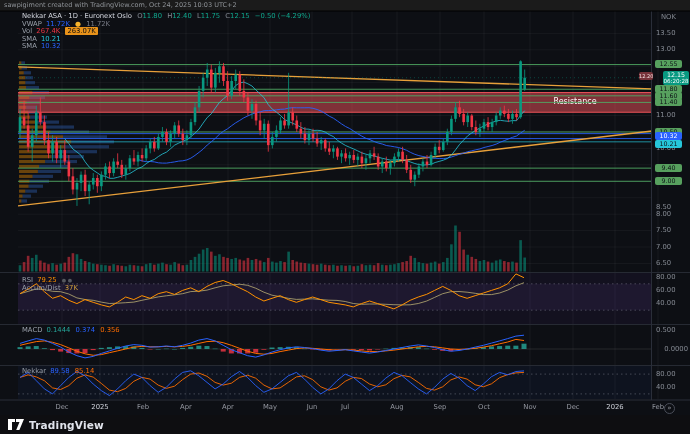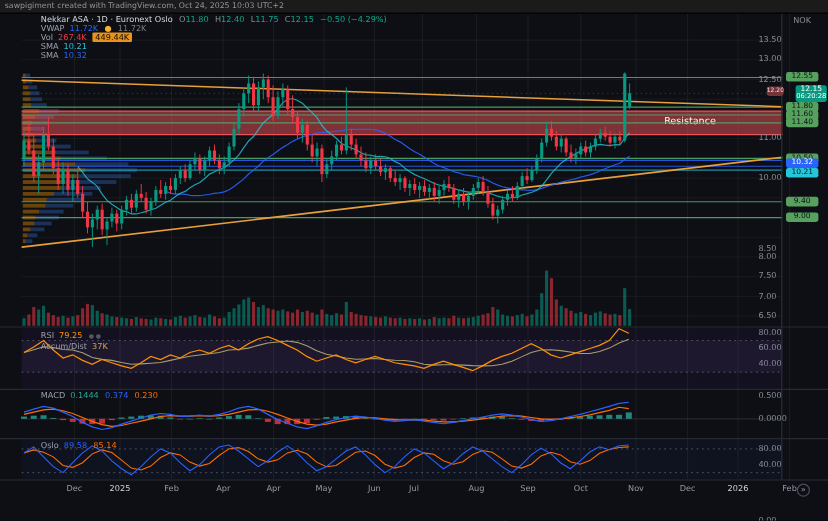--- a/index.html
+++ b/index.html
@@ -1,27 +1,27 @@
 <!DOCTYPE html>
 <html><head>
 <meta charset="utf-8">
 <style>
   * { box-sizing: border-box; margin:0; padding:0; }
   body { background:#000; font-family:"DejaVu Sans", sans-serif; }
   #app { position:relative; width:690px; height:434px; background:#0d0f14; overflow:hidden; }
   #attribution-bar { position:absolute; left:0; top:0; width:690px; height:11px; background:#1b1b1b;
     color:#8f9398; font-size:6.5px; line-height:11px; padding-left:4px; white-space:nowrap; }
   #chart-svg { position:absolute; left:0; top:0; }
-  .legend { position:absolute; font-size:6.8px; line-height:7.6px; white-space:nowrap; color:#9aa0aa; z-index:5;margin-left:12px; }
+  .legend { position:absolute; font-size:6.8px; line-height:7.6px; white-space:nowrap; color:#9aa0aa; z-index:5; }
   .legend .t { color:#d5d8e0; }
   .legend .lbl { color:#9aa0aa; margin-right:2px; }
   .legend span { margin-right:3px; }
   .badge-hl { background:#e8921a; color:#0c0c0c; padding:0 2px; border-radius:1px; }
   #price-axis-layer, #overlay-layer { position:absolute; left:0; top:0; width:690px; height:434px; pointer-events:none; z-index:6; }
-  .ptick { position:absolute; left:632px; width:32px; color:#868b94; font-size:6.8px; }
+  .ptick { position:absolute; left:656px; width:32px; color:#868b94; font-size:6.8px; }
   .pbadge { position:absolute; font-size:6.3px; text-align:center; border-radius:2px; line-height:8px; height:8px; }
   .pbadge.main { line-height:7px; }
   .pbadge .sub { font-size:5.6px; display:block; line-height:6px; }
   .ttick { position:absolute; top:403px; width:30px; text-align:center; color:#9598a1; font-size:6.8px; }
   .ttick.major { color:#d1d4dc; }
   #nok-label { position:absolute; left:661px; top:13px; color:#868b94; font-size:6.8px; z-index:6; }
   #scroll-right-button { position:absolute; left:664px; top:403px; width:11px; height:11px; border:1px solid #4a4e59;
     border-radius:50%; color:#9598a1; font-size:7px; line-height:9px; text-align:center; z-index:7; }
   #footer-bar { position:absolute; left:0; top:415px; width:690px; height:19px; background:#0e0e11; display:flex;
     align-items:center; z-index:8; }
@@ -617,21 +617,21 @@
     </div>
     <div>
       <span class="lbl">VWAP</span>
       <span style="color:#2962ff">11.72K</span>
       <span style="color:#f7b32b">●</span>
       <span style="color:#787b86">11.72K</span>
     </div>
     <div>
       <span class="lbl">Vol</span>
       <span style="color:#f23645">267.4K</span>
-      <span class="badge-hl">449.44K</span>
+      <span class="badge-hl">263.07K</span>
     </div>
     <div>
       <span class="lbl">SMA</span>
       <span style="color:#26c6da">10.21</span>
     </div>
     <div>
       <span class="lbl">SMA</span>
       <span style="color:#2962ff">10.32</span>
     </div>
   </div>
@@ -645,25 +645,25 @@
     <div>
       <span class="lbl">Accum/Dist</span>
       <span style="color:#d1a03c">37K</span>
     </div>
   </div>
 
   <div class="legend" style="left:22px;top:327px;">
     <span class="lbl">MACD</span>
     <span style="color:#26a69a">0.1444</span>
     <span style="color:#2962ff">0.374</span>
-    <span style="color:#ff6d00">0.230</span>
+    <span style="color:#ff6d00">0.356</span>
   </div>
 
   <div class="legend" style="left:22px;top:368px;">
-    <span class="lbl">Oslo</span>
+    <span class="lbl">Nekkar</span>
     <span style="color:#2962ff">89.58</span>
     <span style="color:#ff6d00">85.14</span>
   </div>
 
   <div id="overlay-layer">
       <div class="ptick" style="top: 28.8655px;">13.50</div>
       <div class="ptick" style="top: 45.3005px;">13.00</div>
       <div class="ptick" style="top: 61.7355px;">12.50</div>
       <div class="ptick" style="top: 111.04px;">11.00</div>
       <div class="ptick" style="top: 143.911px;">10.00</div>
@@ -695,21 +695,29 @@
       <div class="ttick" style="left: 425px;">Sep</div>
       <div class="ttick" style="left: 469px;">Oct</div>
       <div class="ttick" style="left: 515px;">Nov</div>
       <div class="ttick" style="left: 558px;">Dec</div>
       <div class="ttick major" style="left: 600px;">2026</div>
       <div class="ttick" style="left: 643px;">Feb</div>
       <div class="ptick" style="top: 272.7px;">80.00</div>
       <div class="ptick" style="top: 285.9px;">60.00</div>
       <div class="ptick" style="top: 299.1px;">40.00</div>
       <div class="ptick" style="top: 326px;">0.500</div>
-      <div class="ptick" style="top: 344.5px;">0.0000</div>
+      <div class="ptick" style="top: 344.5px; text-align: right;">0.0000</div>
       <div class="ptick" style="top: 369.6px;">80.00</div>
       <div class="ptick" style="top: 382.8px;">40.00</div>
       <div class="ptick" style="top: 394.2px; margin-top: 36px;">0.00</div>
     </div>
 
   <div id="scroll-right-button">»</div>
 
+  <div id="footer-bar">
+    <span id="tv-logo">
+      <svg width="16" height="11" viewBox="0 0 16 11">
+          <path fill="#ffffff" d="M0 0h7v3H4v8H0zM8 0h8l-4.6 11h-3.2l3.3-8H8z"></path>
+        </svg>
+    </span>
+    <span id="footer-brand">TradingView</span>
+  </div>
 </div>
 
 </body></html>

